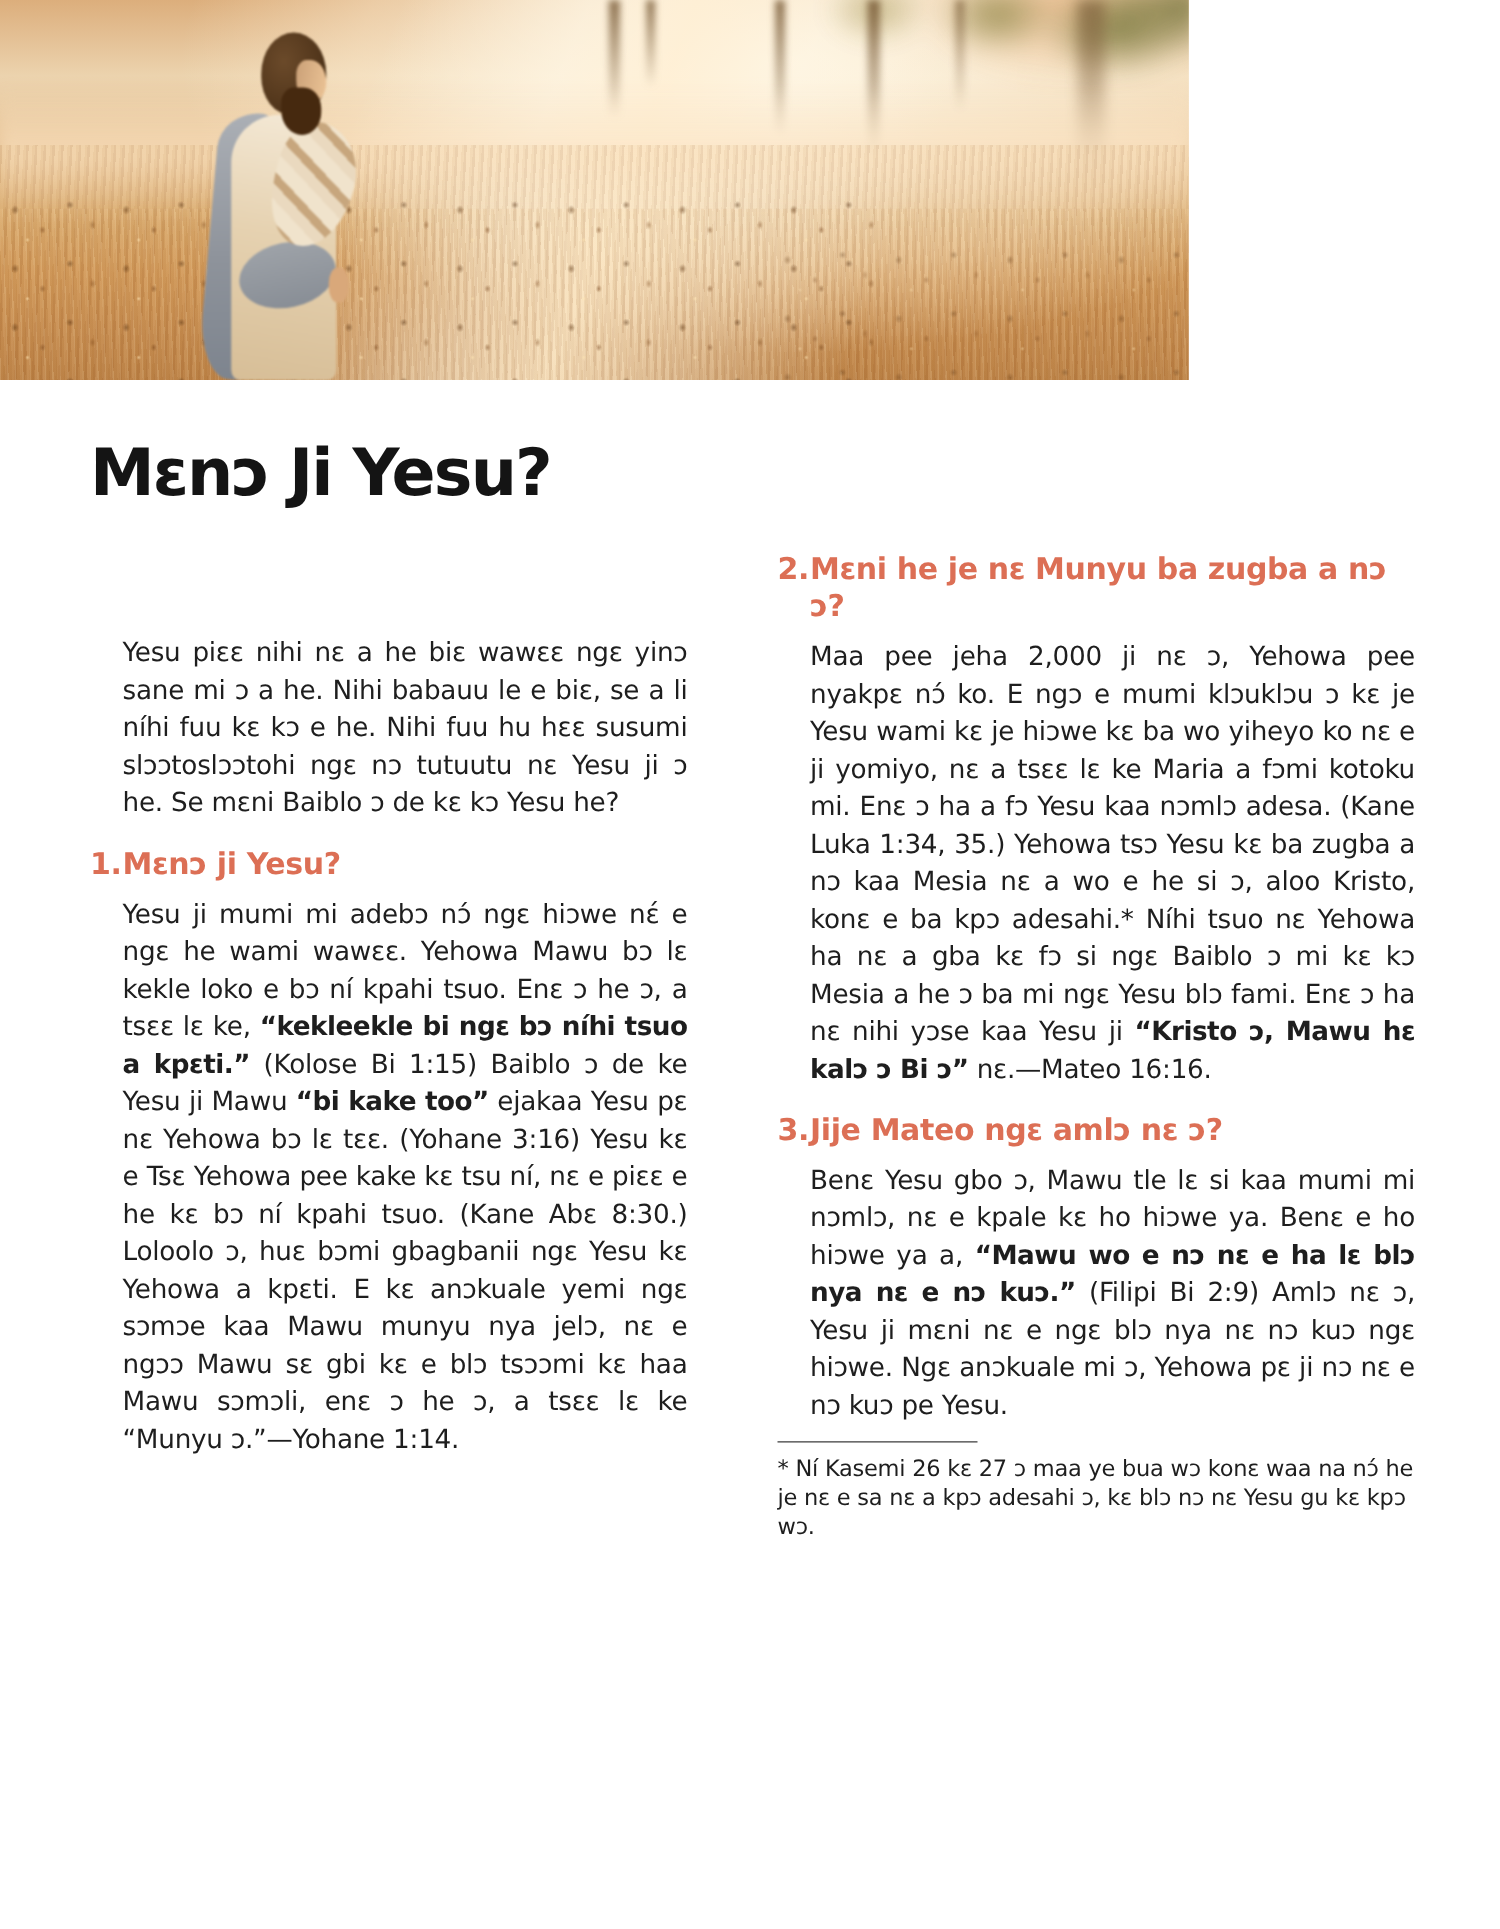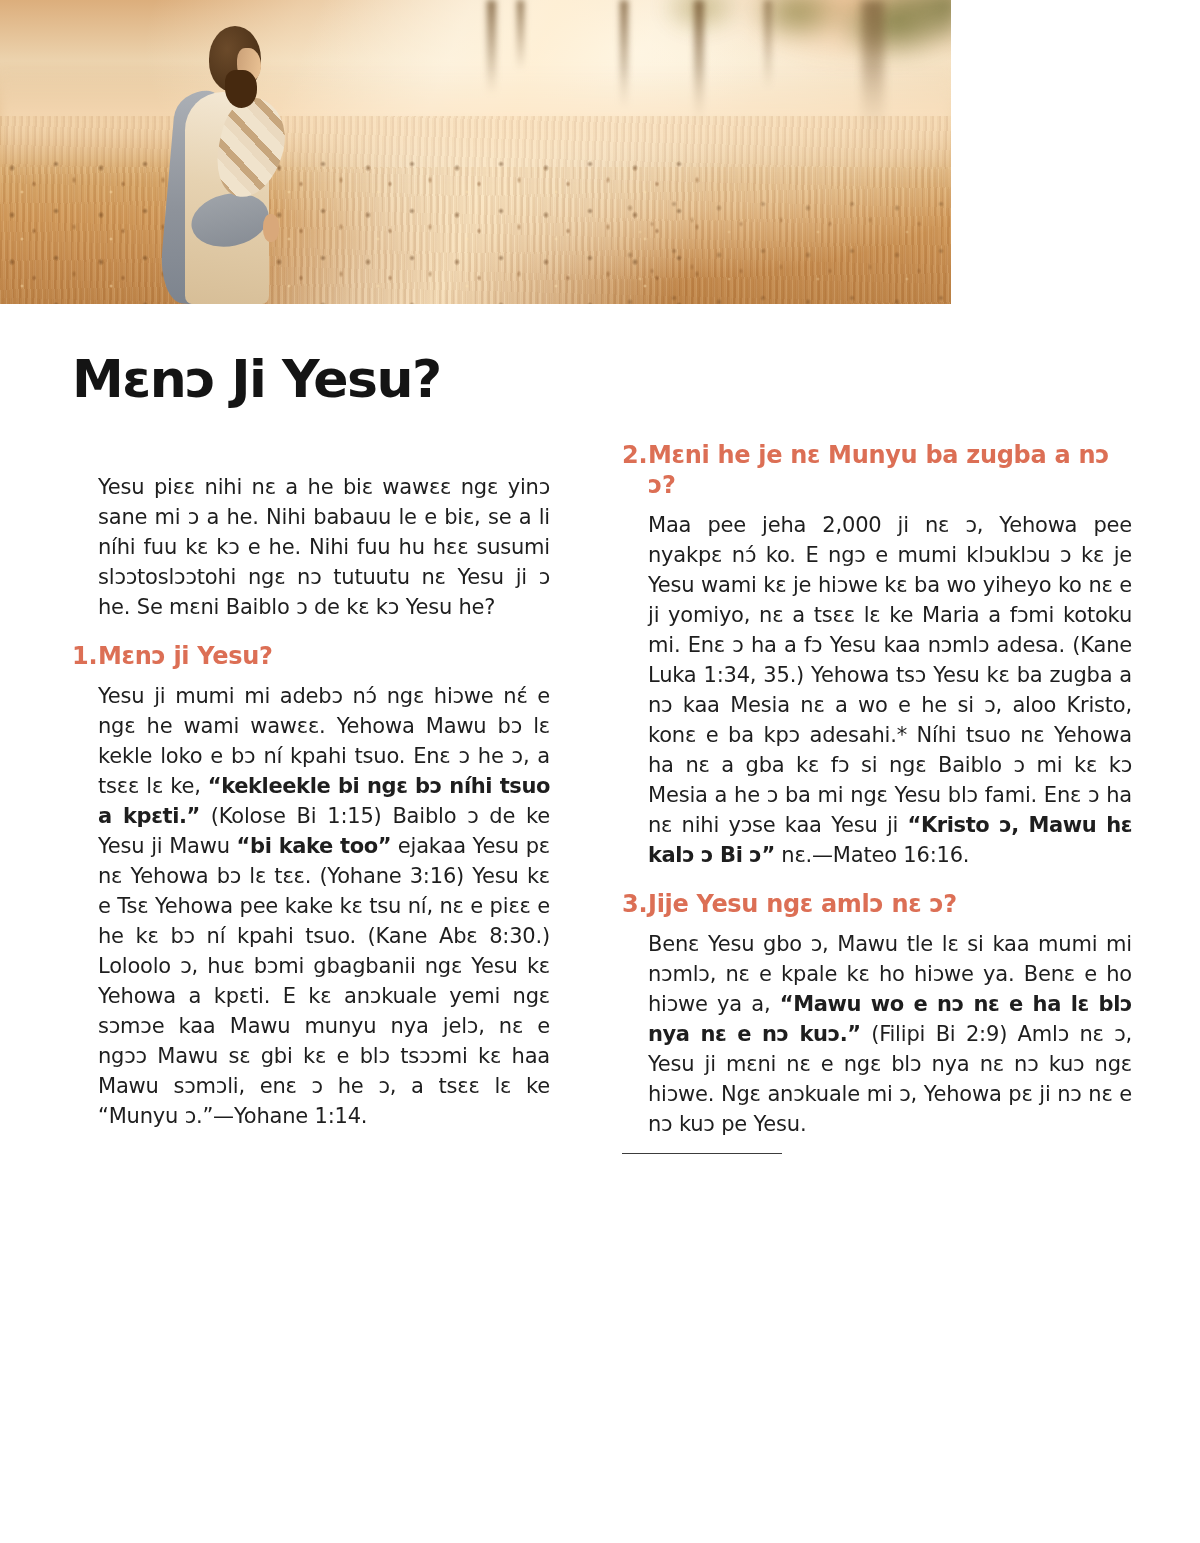--- a/index.html
+++ b/index.html
@@ -171,25 +171,26 @@
 
       <div class="col-right">
         <div class="qheader">
           <span class="qnum">2.</span>
           <span>Mɛni he je nɛ Munyu ba zugba a nɔ ɔ?</span>
         </div>
         <p class="body"><span>Maa pee jeha 2,000 ji nɛ ɔ, Yehowa pee nyakpɛ nɔ́ ko. E ngɔ e mumi klɔuklɔu ɔ kɛ je Yesu wami kɛ je hiɔwe kɛ ba wo yiheyo ko nɛ e ji yomiyo, nɛ a tsɛɛ lɛ ke Maria a fɔmi kotoku mi. Enɛ ɔ ha a fɔ Yesu kaa nɔmlɔ adesa. (Kane Luka 1:34, 35.) Yehowa tsɔ Yesu kɛ ba zugba a nɔ kaa Mesia nɛ a wo e he si ɔ, aloo Kristo, konɛ e ba kpɔ adesahi.* Níhi tsuo nɛ Yehowa ha nɛ a gba kɛ fɔ si ngɛ Baiblo ɔ mi kɛ kɔ Mesia a he ɔ ba mi ngɛ Yesu blɔ fami. Enɛ ɔ ha nɛ nihi yɔse kaa Yesu ji </span><b>“Kristo ɔ, Mawu hɛ kalɔ ɔ Bi ɔ”</b><span> nɛ.—Mateo 16:16.</span></p>
 
         <div class="qheader">
           <span class="qnum">3.</span>
-          <span>Jije Yesu ngɛ amlɔ nɛ ɔ?</span>
+          <span>Jije Mateo ngɛ amlɔ nɛ ɔ?</span>
         </div>
         <p class="body"><span>Benɛ Yesu gbo ɔ, Mawu tle lɛ si kaa mumi mi nɔmlɔ, nɛ e kpale kɛ ho hiɔwe ya. Benɛ e ho hiɔwe ya a, </span><b>“Mawu wo e nɔ nɛ e ha lɛ blɔ nya nɛ e nɔ kuɔ.”</b><span> (Filipi Bi 2:9) Amlɔ nɛ ɔ, Yesu ji mɛni nɛ e ngɛ blɔ nya nɛ nɔ kuɔ ngɛ hiɔwe. Ngɛ anɔkuale mi ɔ, Yehowa pɛ ji nɔ nɛ e nɔ kuɔ pe Yesu.</span></p>
 
         <div class="footnote">
           <div class="fn-rule"></div>
+          <p class="fn-text"><span>* Ní Kasemi 26 kɛ 27 ɔ maa ye bua wɔ konɛ waa na nɔ́ he je nɛ e sa nɛ a kpɔ adesahi ɔ, kɛ blɔ nɔ nɛ Yesu gu kɛ kpɔ wɔ.</span></p>
         </div>
       </div>
 
     </div>
   </div>
 
 </div>
 
 </body></html>

